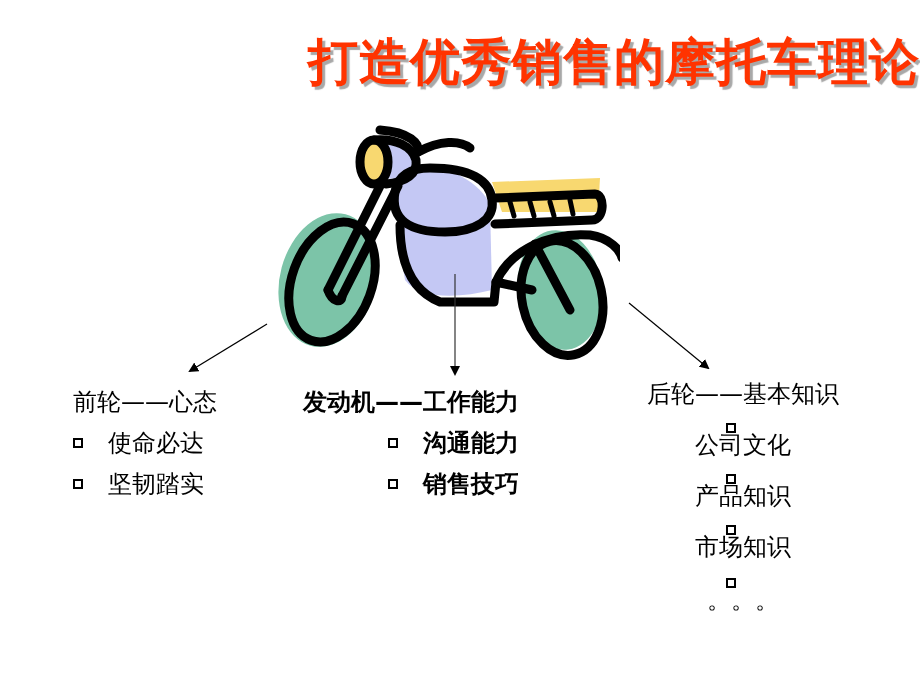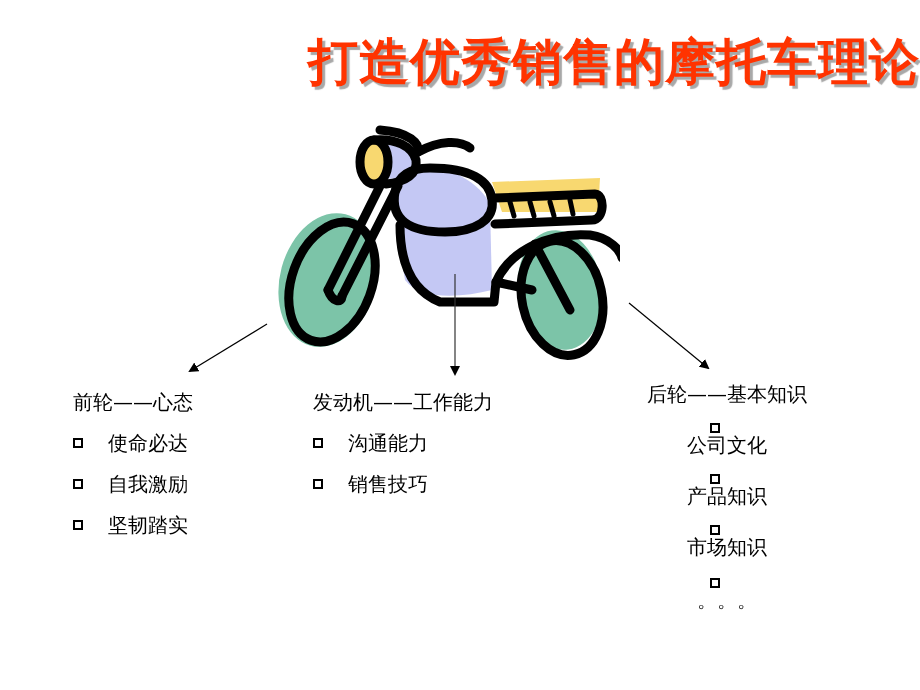--- a/index.html
+++ b/index.html
@@ -12,33 +12,33 @@
       font-family: "DejaVu Sans", sans-serif;
       font-size: 50px; font-weight: bold; letter-spacing: 1px;
       color: #ff3300;
       text-shadow: 3px 3px 1px #a8a8a8;
       line-height: 80px;
     }
 
     .moto { position: absolute; left: 270px; top: 120px; width: 350px; height: 240px; }
     .arrows { position: absolute; left: 0; top: 0; width: 920px; height: 690px; pointer-events: none; }
 
-    .col { position: absolute; font-size: 20px; line-height: 24px; }
+    .col { position: absolute; font-size: 24px; line-height: 24px; }
     .col .head { white-space: nowrap; }
     .col ul { list-style: none; }
     .col li { display: flex; align-items: center; white-space: nowrap; }
     .bullet {
       display: inline-block; width: 10px; height: 10px;
       border: 2px solid #000; background: #fff; margin-right: 25px; flex: none;
     }
 
     #col-front { left: 73px; top: 390px; }
     #col-front li { margin-top: 17px; }
-    #col-engine { left: 313px; top: 390px; }
-    #col-engine li { margin-top: 17px; }
+    #col-engine { left: 303px; top: 390px; font-weight: bold; }
+    #col-engine li { margin-top: 17px; justify-content: flex-end; }
     #col-rear { left: 647px; top: 382px; text-align: right; }
     #col-rear li { margin-top: 17px; flex-direction: column; }
     #col-rear li:last-child { margin-top: 19px; }
   </style>
 </head>
 <body>
 
 <div class="title">打造优秀销售的摩托车理论</div>
 
 <svg class="moto" viewBox="0 0 350 240" xmlns="http://www.w3.org/2000/svg">
@@ -97,24 +97,20 @@
 
 <div class="col" id="col-front">
   <div class="head">前轮——心态</div>
   <ul>
     <li>
         <span class="bullet"></span>
         <span>使命必达</span>
       </li>
     <li>
         <span class="bullet"></span>
-        <span>自我激励</span>
-      </li>
-    <li>
-        <span class="bullet"></span>
         <span>坚韧踏实</span>
       </li>
   </ul>
 </div>
 
 <div class="col" id="col-engine">
   <div class="head">发动机——工作能力</div>
   <ul>
     <li>
         <span class="bullet"></span>

